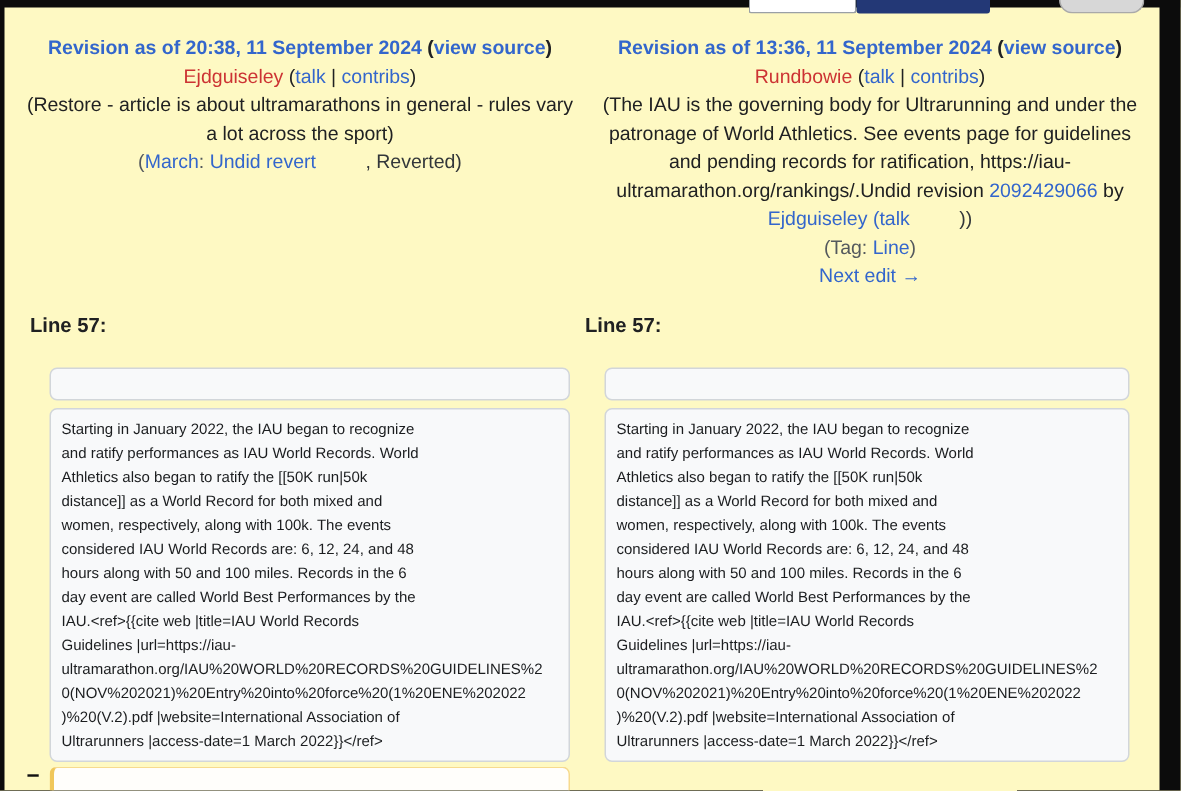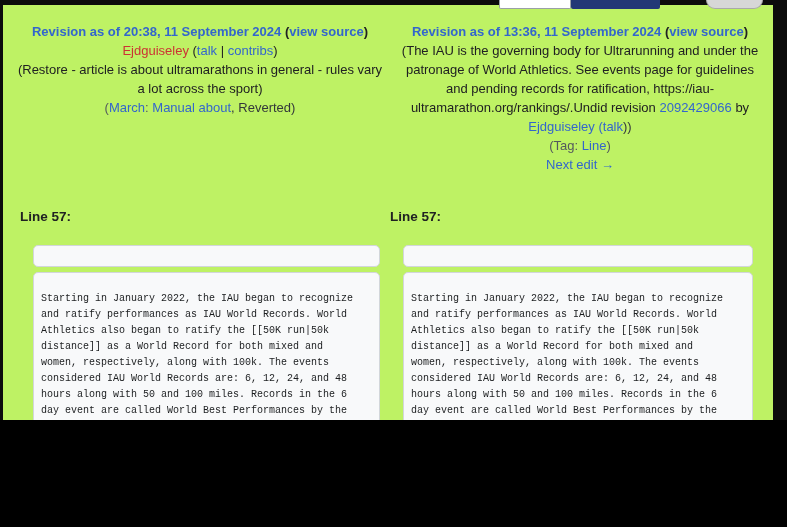--- a/index.html
+++ b/index.html
@@ -1,19 +1,19 @@
 <!DOCTYPE html>
 <html><head>
 <meta charset="utf-8">
 <style>
   * { margin:0; padding:0; box-sizing:border-box; }
   html,body { background:#000; }
   .page {
-    position:relative; width:787px; height:420px;
-    background:#bef264; overflow:hidden;
+    position:relative; width:787px; height:527px;
+    background:#fef9c3; overflow:hidden;
     font-family:"Liberation Sans", sans-serif;
     color:#202122;
   }
   
   .edge-top   { position:absolute; left:0; top:0; width:787px; height:5px; background:#0c0c0c; }
   .edge-left  { position:absolute; left:0; top:0; width:3px; height:527px; background:#0c0c0c; }
   .edge-right { position:absolute; left:773px; top:0; width:14px; height:527px; background:#0c0c0c; }
   
   .search-input {
     position:absolute; left:499px; top:0; width:72px; height:9px;
@@ -31,38 +31,38 @@
   }
   
   .hdr { position:absolute; top:22px; text-align:center; font-size:13px; line-height:19px; }
   .hdr-left  { left:14px;  width:372px; }
   .hdr-right { left:396px; width:368px; }
   .rev-line { font-weight:bold; }
   .lk { color:#3366cc; cursor:pointer; text-decoration:none; }
   .rd { color:#cc3333; cursor:pointer; }
   .cm { }
   .gy { color:#54595d; }
-  .dk { color:#33373a; }
+  .dk { color:#33373a;padding-left:33px; }
   
   .line-label { position:absolute; top:209px; font-weight:bold; font-size:13.5px; }
   .line-label-left  { left:20px; }
   .line-label-right { left:390px; }
   
   .cell {
     position:absolute; background:#f8f9fa;
     border:1px solid #d2d6da; border-radius:5px; overflow:hidden;
   }
   .ctx-empty-left  { left:33px;  top:245px; width:347px; height:22px; }
   .ctx-empty-right { left:403px; top:245px; width:350px; height:22px; }
   .ctx-main-left   { left:33px;  top:272px; width:347px; height:236px; }
   .ctx-main-right  { left:403px; top:272px; width:350px; height:236px; }
   .mono {
-    font-family:Liberation Mono, monospace;
+    font-family:Liberation Sans, sans-serif;
     font-size:10px; line-height:16px; color:#1b1d1f;
-    padding:6px 7px; white-space:pre-wrap; overflow-wrap:anywhere;margin-top:12px;
+    padding:6px 7px; white-space:pre-wrap; overflow-wrap:anywhere;
   }
   
   .del-marker {
     position:absolute; left:12px; top:509px; width:20px;
     text-align:center; font-weight:bold; font-size:15px; color:#111;
   }
   .del-cell {
     position:absolute; left:33px; top:511px; width:347px; height:30px;
     background:#fffefb; border:1px solid #f7da8e; border-left:3px solid #f0c75a;
     border-radius:5px;
@@ -80,27 +80,30 @@
 
   <div class="hdr hdr-left">
     <div class="rev-line">
       <span class="lk">Revision as of 20:38, 11 September 2024</span><span> (</span><span class="lk">view source</span><span>)</span>
     </div>
     <div>
       <span class="rd">Ejdguiseley</span><span> (</span><span class="lk">talk</span><span> | </span><span class="lk">contribs</span><span>)</span>
     </div>
     <div class="cm">(Restore - article is about ultramarathons in general - rules vary a lot across the sport)</div>
     <div class="cm">
-      <span class="gy">(</span><span class="lk">March</span><span class="gy">: </span><span class="lk">Manual about</span><span class="dk">, Reverted)</span>
+      <span class="gy">(</span><span class="lk">March</span><span class="gy">: </span><span class="lk">Undid revert</span><span class="dk">, Reverted)</span>
     </div>
   </div>
 
   <div class="hdr hdr-right">
     <div class="rev-line">
       <span class="lk">Revision as of 13:36, 11 September 2024</span><span> (</span><span class="lk">view source</span><span>)</span>
+    </div>
+    <div>
+      <span class="rd">Rundbowie</span><span> (</span><span class="lk">talk</span><span> | </span><span class="lk">contribs</span><span>)</span>
     </div>
     <div class="cm">
       <span>(The IAU is the governing body for Ultrarunning and under the patronage of World Athletics. See events page for guidelines and pending records for ratification, https://iau-ultramarathon.org/rankings/.Undid revision </span><span class="lk">2092429066</span><span> by </span><span class="lk">Ejdguiseley</span><span class="lk"> (</span><span class="lk">talk</span><span class="dk">))</span>
     </div>
     <div class="cm">
       <span class="gy">(</span><span class="gy">Tag</span><span class="gy">: </span><span class="lk">Line</span><span class="gy">)</span>
     </div>
     <div>
       <span class="lk">Next edit →</span>
     </div>

